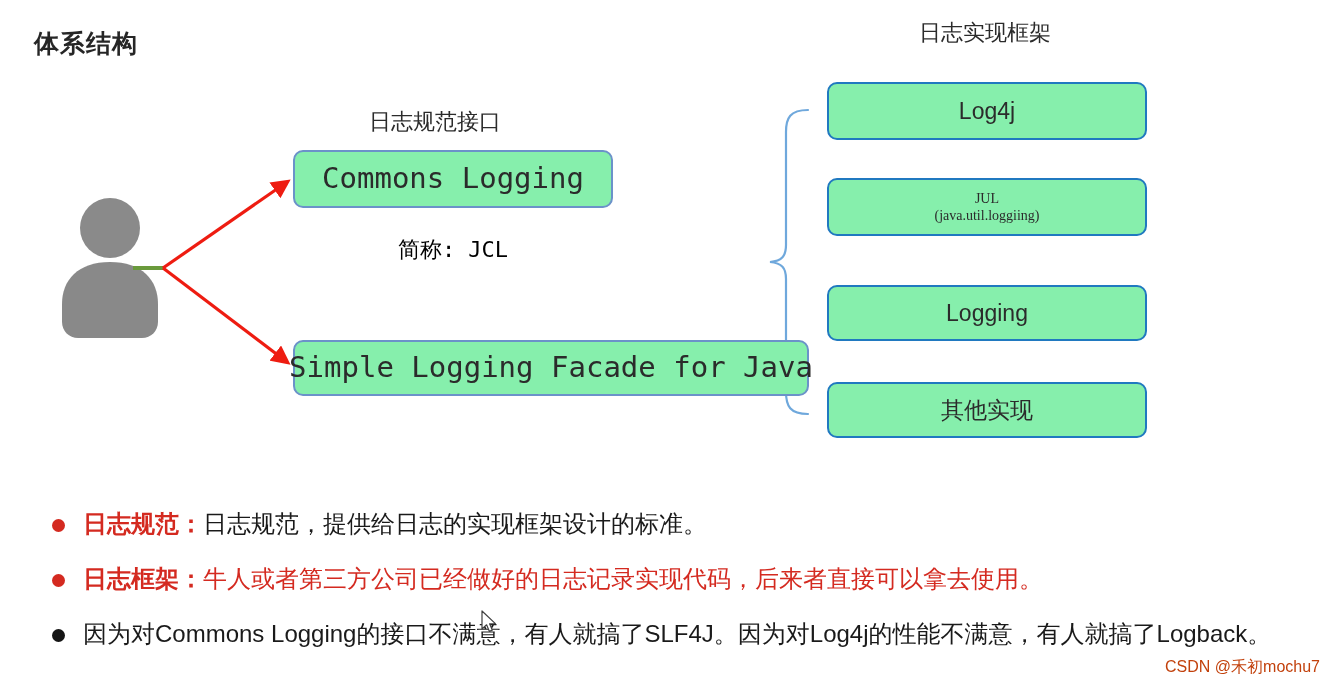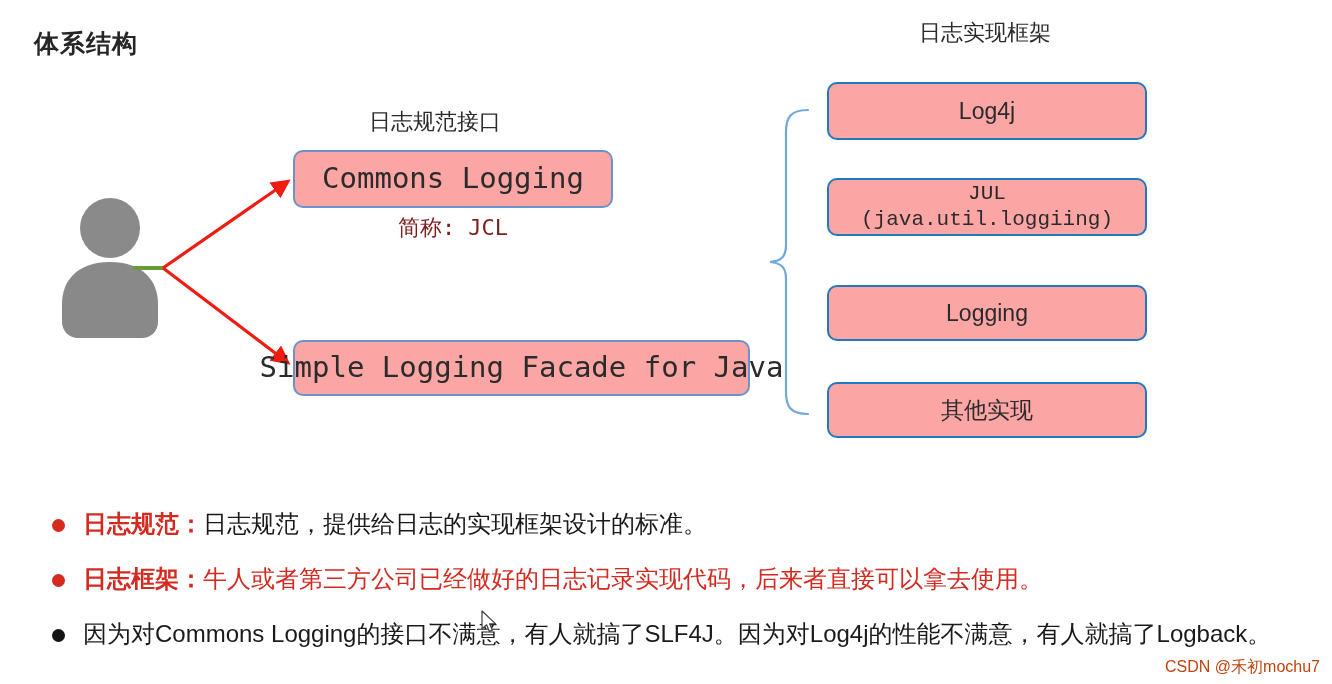--- a/index.html
+++ b/index.html
@@ -39,65 +39,66 @@
     white-space: nowrap;
     text-align: center;
   }
   .caption-left  { left: 360px; top: 107px; width: 150px; }
   .caption-right { left: 880px; top: 18px;  width: 210px; }
 
   
   .box {
     position: absolute;
     box-sizing: border-box;
-    background: #fca5a5;
+    background: #86efac;
     border-radius: 10px;
     display: flex;
     align-items: center;
     justify-content: center;
     text-align: center;
     line-height: 1.22;
     white-space: pre;
   }
   .box-left {
     border: 2px solid #6b92c9;
     font-family: "DejaVu Sans Mono", "Liberation Mono", monospace;
     font-size: 29px;
     color: #2b2b2b;
   }
   .box-right {
     border: 2px solid #2079c0;
     color: #2b2b2b;
   }
   .box-right.mono {
-    font-family: Liberation Mono, monospace;
-    font-size: 21px;
+    font-family: Liberation Serif, serif;
+    font-size: 14px;
   }
   .box-right.sans {
     font-family: "Liberation Sans", "DejaVu Sans", sans-serif;
     font-size: 23px;
   }
 
   
   #box-jcl   { left: 293px; top: 150px; width: 320px; height: 58px; }
-  #box-slf4j { left: 293px; top: 340px; width: 457px; height: 56px; }
+  #box-slf4j { left: 293px; top: 340px; width: 516px; height: 56px; }
 
   #box-log4j   { left: 827px; top: 82px;  width: 320px; height: 58px; }
   #box-jul     { left: 827px; top: 178px; width: 320px; height: 58px; }
   #box-logback { left: 827px; top: 285px; width: 320px; height: 56px; }
   #box-other   { left: 827px; top: 382px; width: 320px; height: 56px; }
 
   
   .sublabel {
     position: absolute;
     font-family: "DejaVu Sans Mono", "Liberation Mono", monospace;
     font-size: 22px;
-    color: #7f1d1d;
+    color: #000000;
     white-space: nowrap;
     text-align: center;
+    margin-top: 22px;
   }
   #sub-jcl   { left: 293px; top: 213px; width: 320px; }
   #sub-slf4j { left: 293px; top: 410px; width: 452px; }
 
   
   #overlay {
     position: absolute;
     left: 0; top: 0;
     width: 1332px;
     height: 684px;

